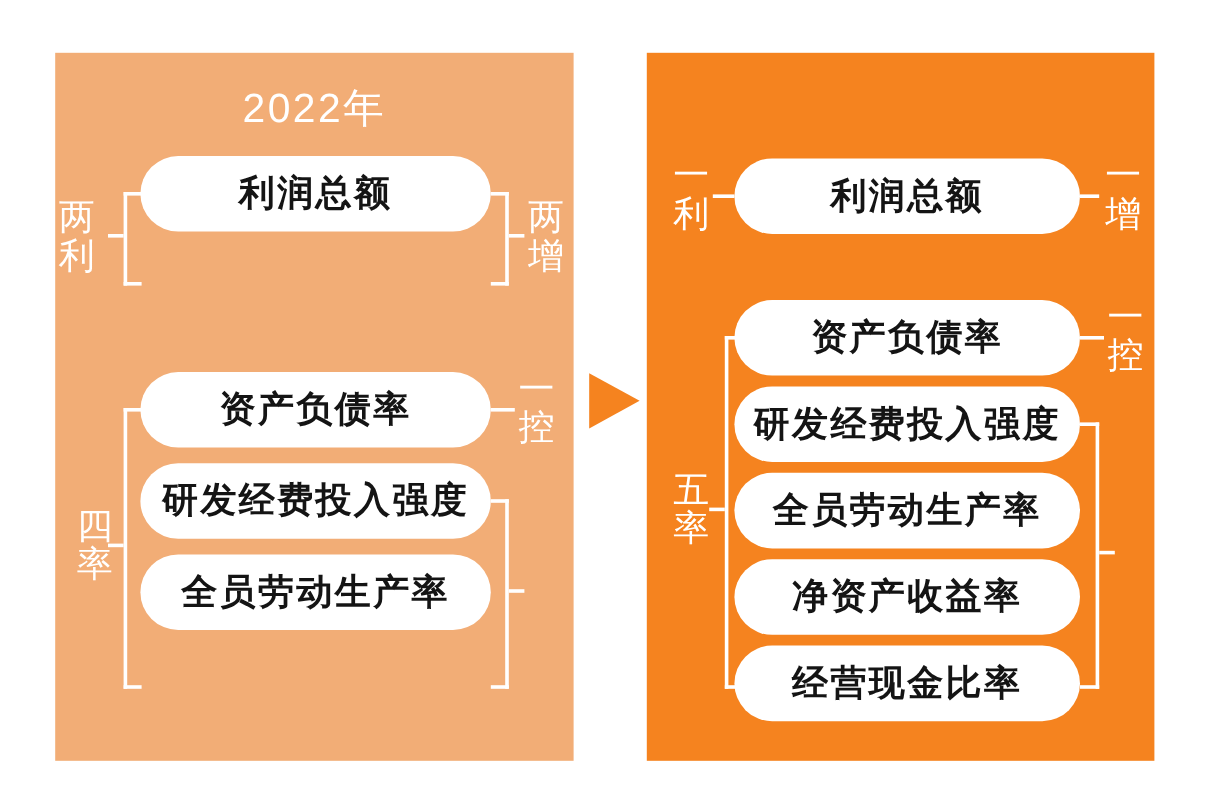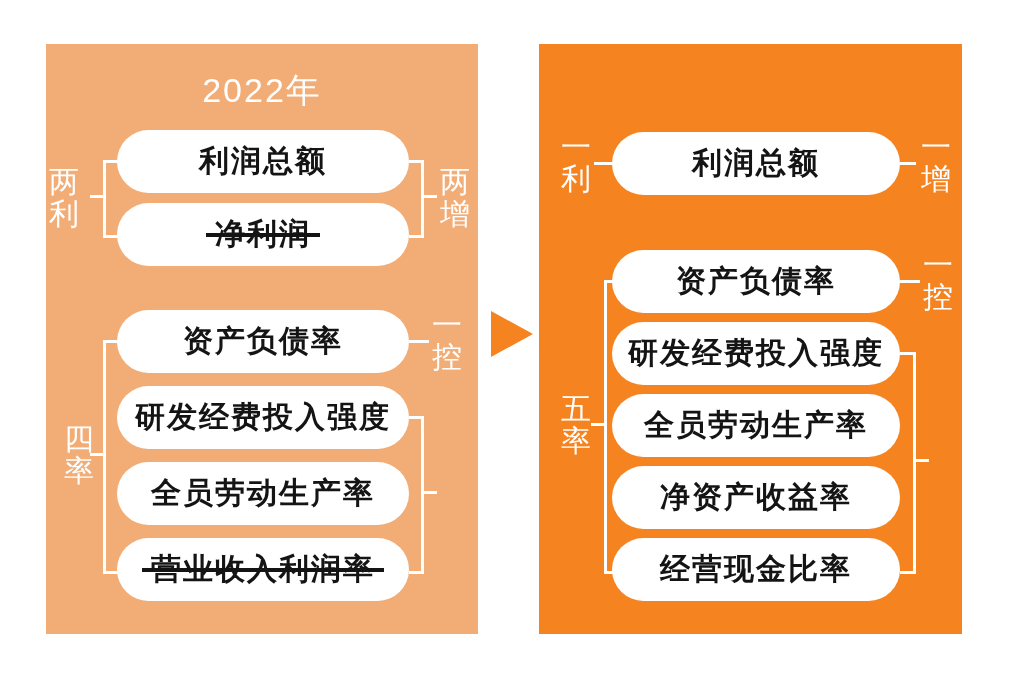--- a/index.html
+++ b/index.html
@@ -48,35 +48,29 @@
 <body>
 
 <div class="stage">
 
   <div class="panel panel-left">
     <div class="panel-title">2022年</div>
 
     <div class="pill" style="top:86px">
       <span>利润总额</span>
     </div>
-    <div class="pill" style="top:159px">
-      <span class="strike">净利润</span>
-    </div>
 
     <div class="pill" style="top:266px">
       <span>资产负债率</span>
     </div>
     <div class="pill" style="top:342px">
       <span>研发经费投入强度</span>
     </div>
     <div class="pill" style="top:418px">
       <span>全员劳动生产率</span>
-    </div>
-    <div class="pill" style="top:494px">
-      <span class="strike">营业收入利润率</span>
     </div>
 
     <div class="bracket-l" style="left:57px;top:116px;width:12px;height:72px"></div>
     <div class="hline" style="left:44px;top:151px;width:13px"></div>
     <div class="vlabel" style="left:2px;top:122px">两利</div>
 
     <div class="bracket-r" style="left:363px;top:116px;width:12px;height:72px"></div>
     <div class="hline" style="left:378px;top:151px;width:13px"></div>
     <div class="vlabel" style="left:393px;top:122px">两增</div>
 

